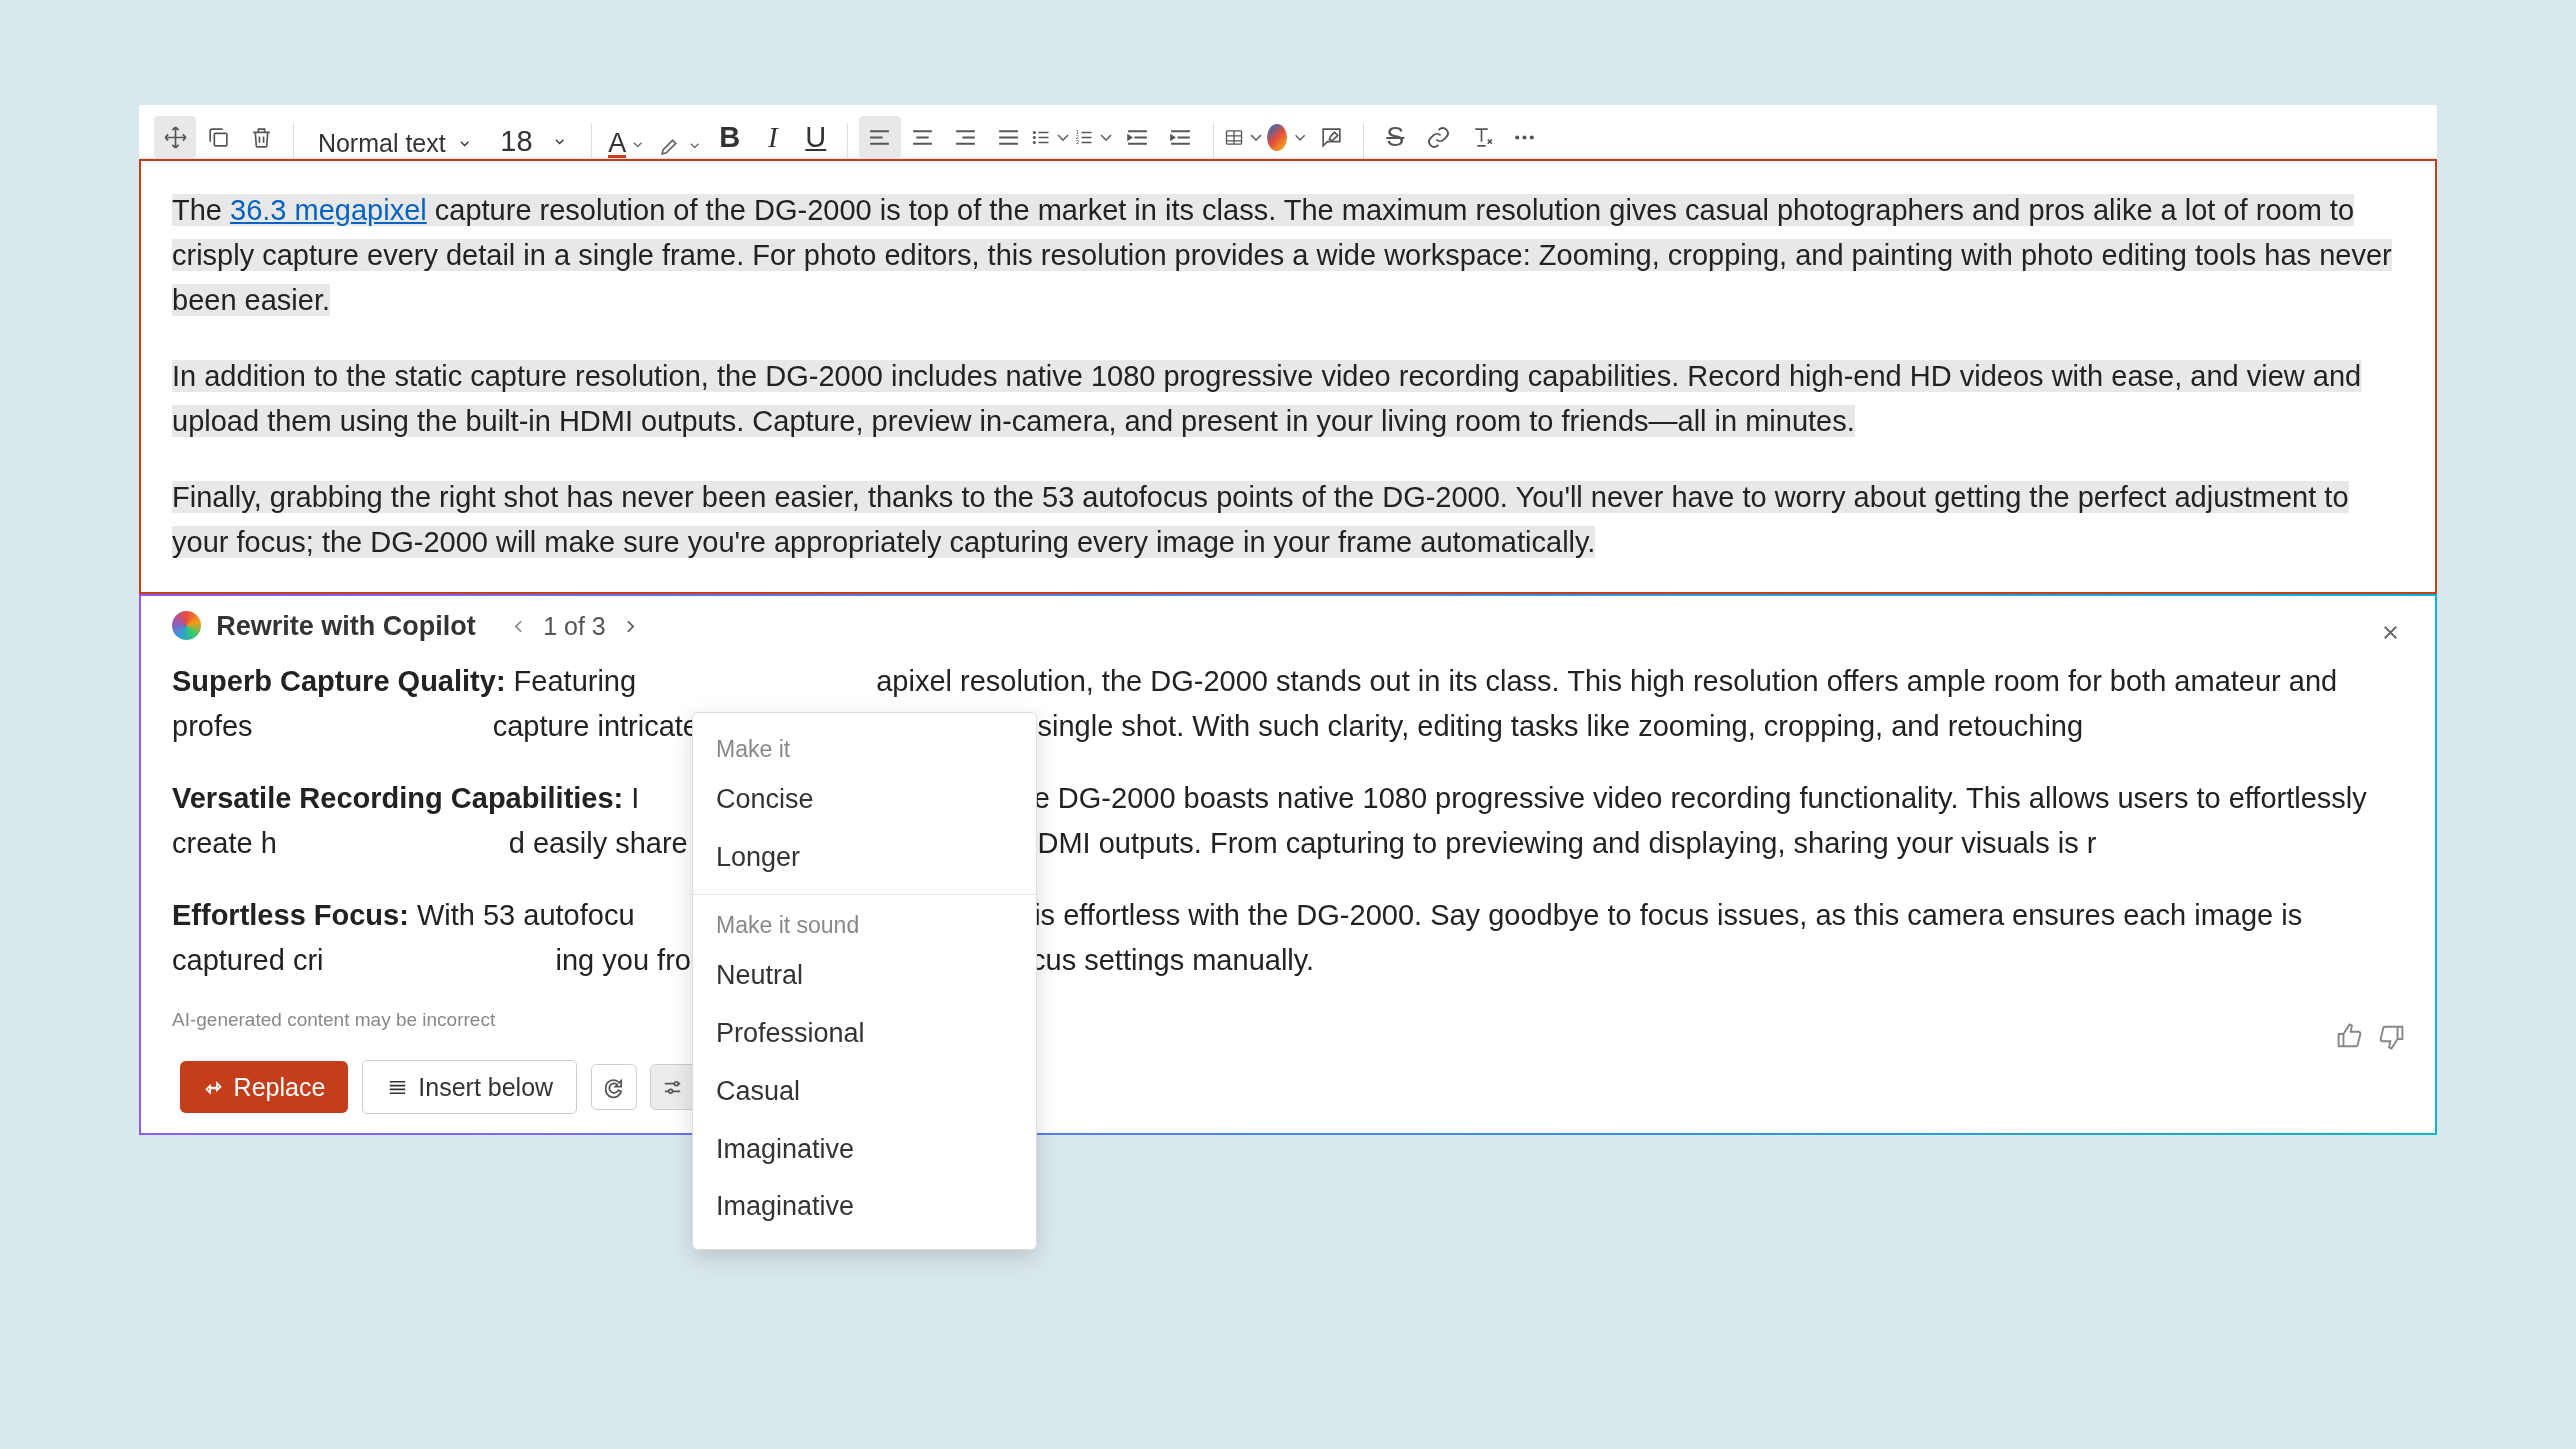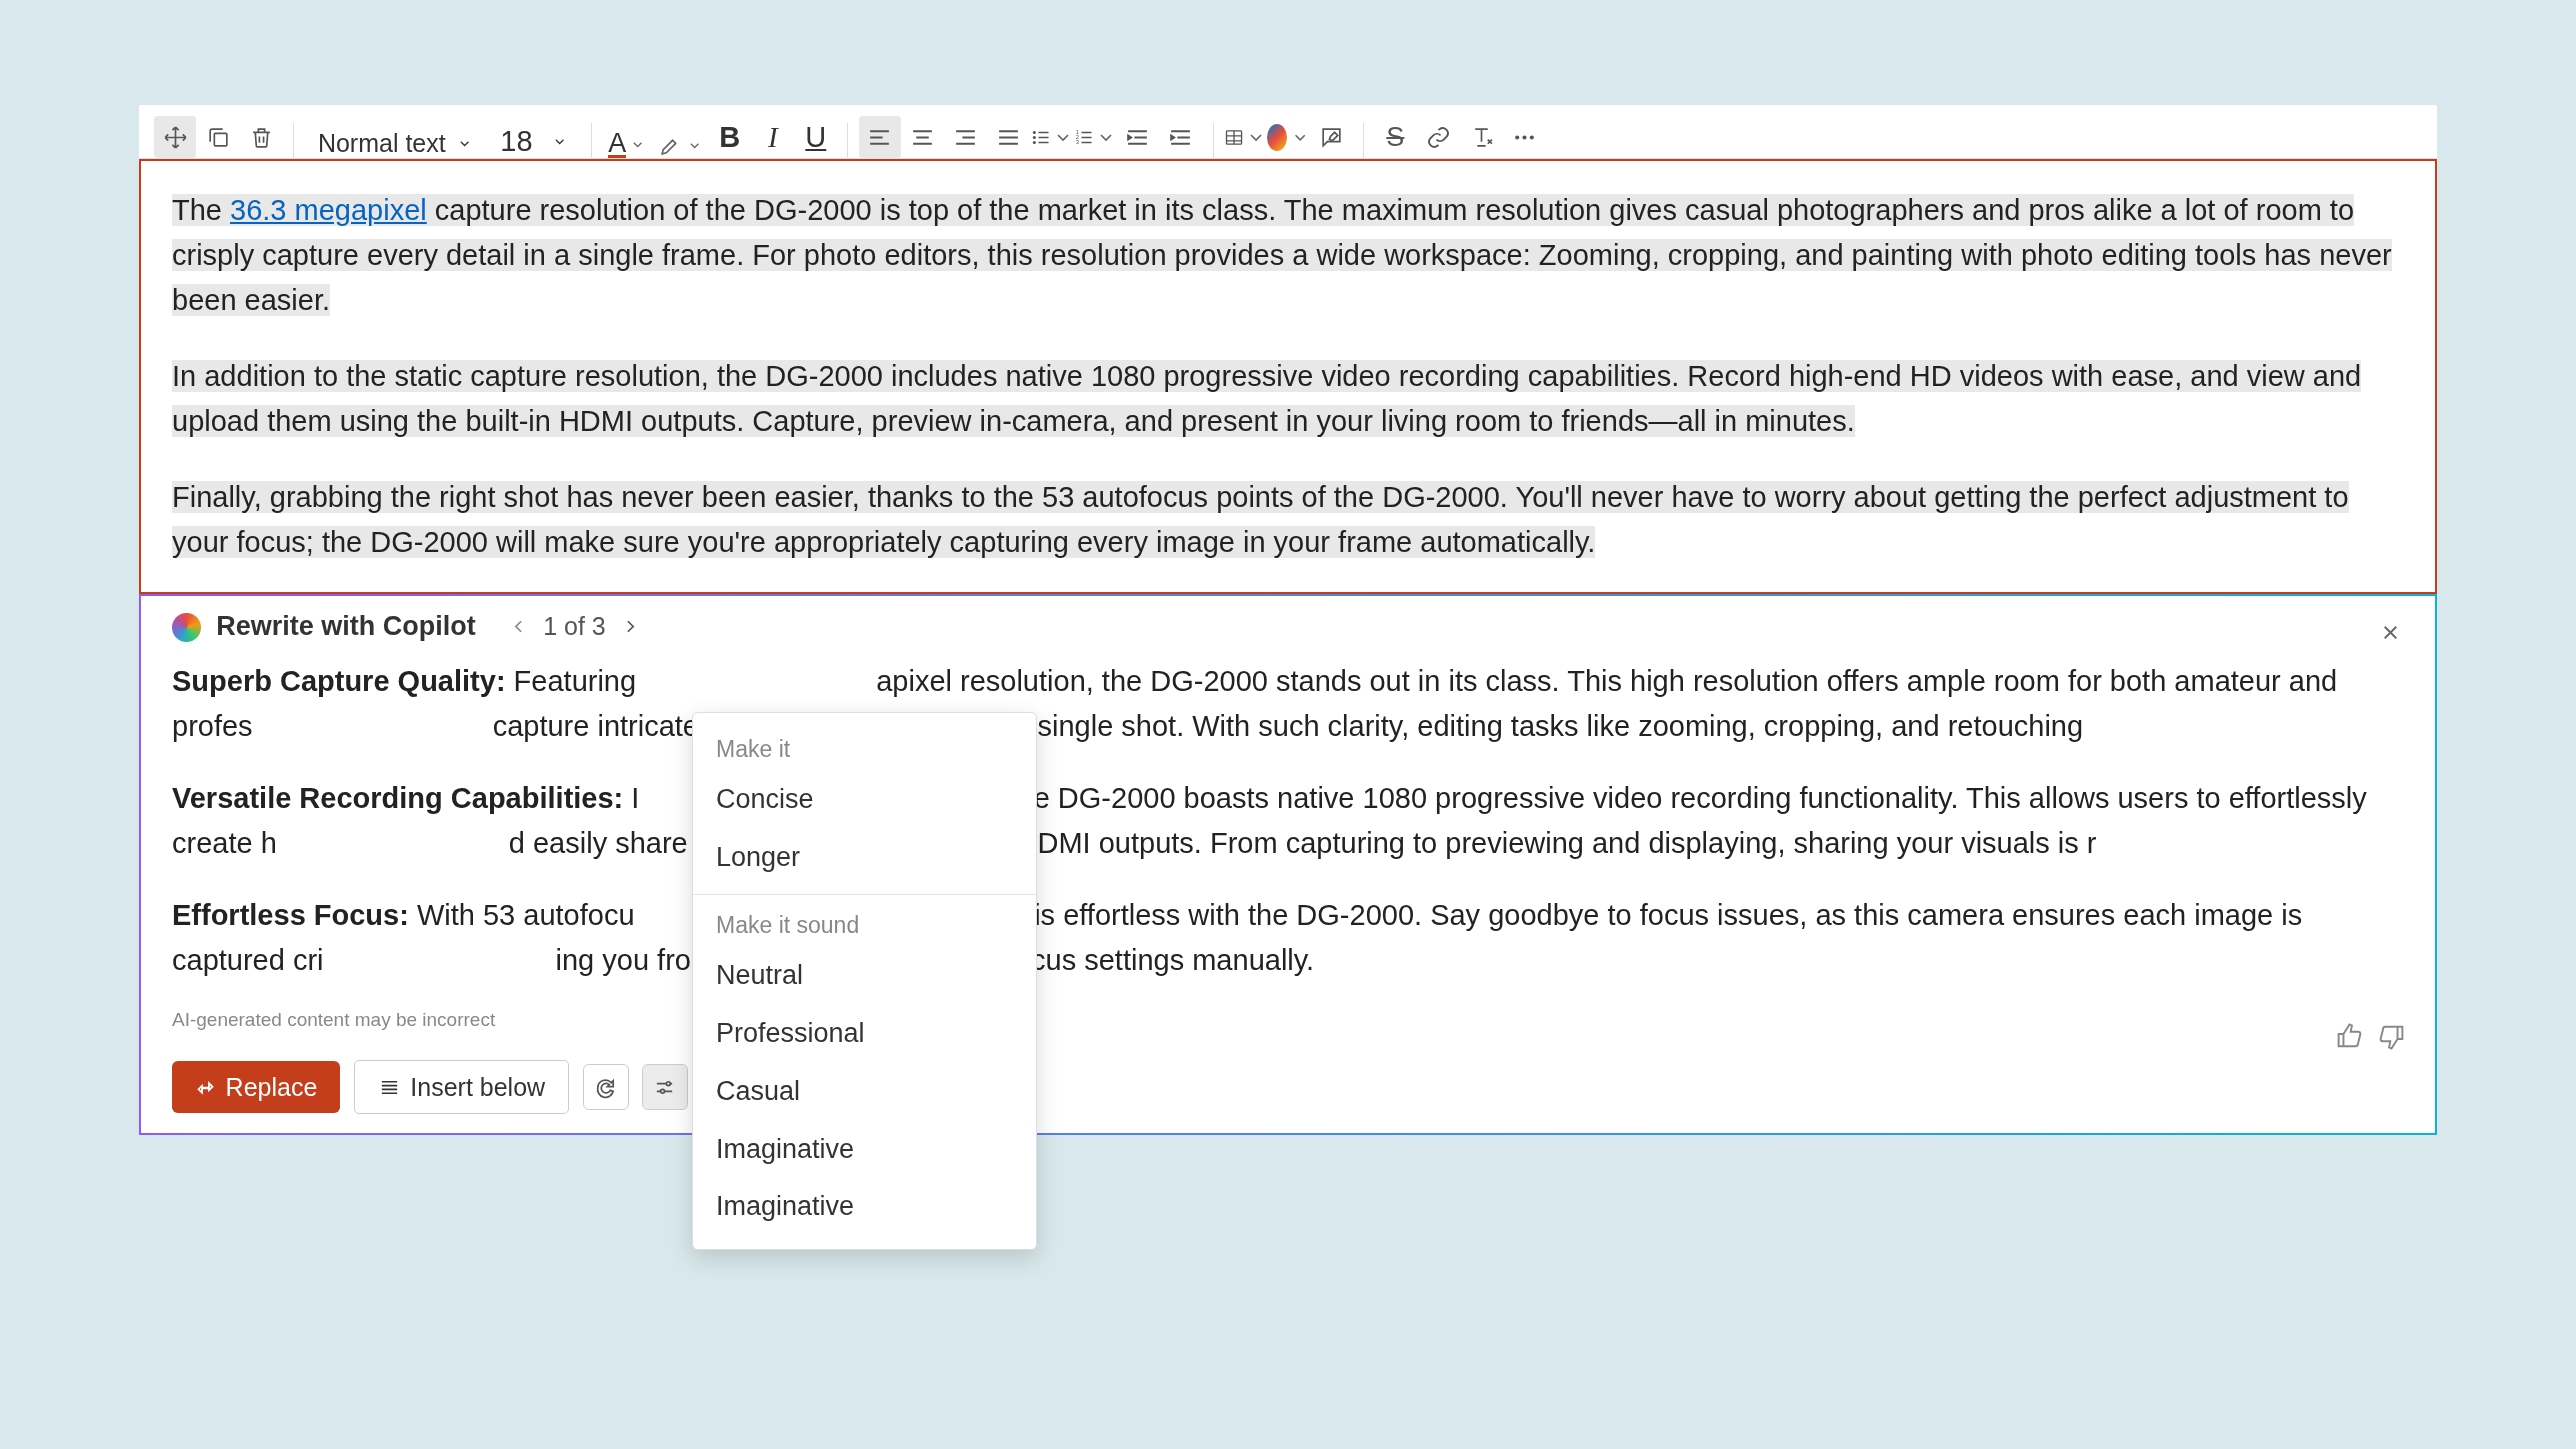--- a/index.html
+++ b/index.html
@@ -105,21 +105,21 @@
   .mp-link { color: #0563c1; text-decoration: underline; }
   .copilot-panel {
     border: 2.9px solid;
     border-image: linear-gradient(90deg, #8b5cf6, #06b6d4) 1;
     padding: 15.3px 31px 19px 31px;
     position: relative;
     background: #fff;
   }
   .cp-header {
     display: flex;
-    align-items: flex-end;
+    align-items: flex-start;
     gap: 15.3px;
     margin-bottom: 17px;
   }
   .cp-logo {
     width: 29px;
     height: 29px;
     border-radius: 50%;
     background: conic-gradient(#e74c3c, #f39c12, #2ecc71, #3498db, #9b59b6, #e74c3c);
   }
   .cp-title { font-size: 27px; font-weight: 600; color: #333; }
@@ -156,20 +156,21 @@
     background: #c43e1c;
     color: #fff;
     border: none;
     padding: 11.5px 23px;
     font-size: 25px;
     border-radius: 5.8px;
     display: flex;
     align-items: center;
     gap: 9.6px;
     cursor: pointer;
+    margin-left: 8px;
   }
   .btn-insert {
     background: #fff;
     color: #333;
     border: 1px solid #ccc;
     padding: 11.5px 23px;
     font-size: 25px;
     border-radius: 5px;
     display: flex;
     align-items: center;

